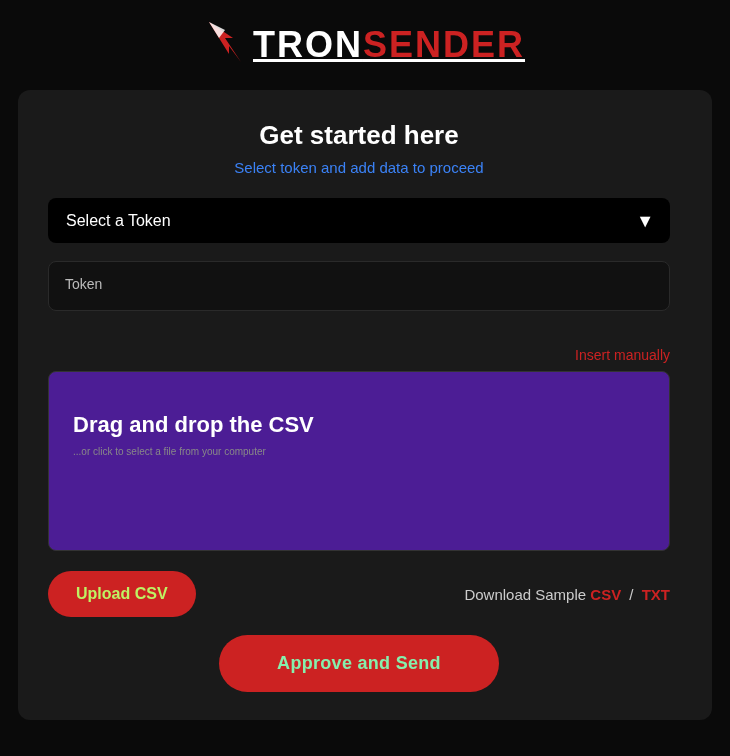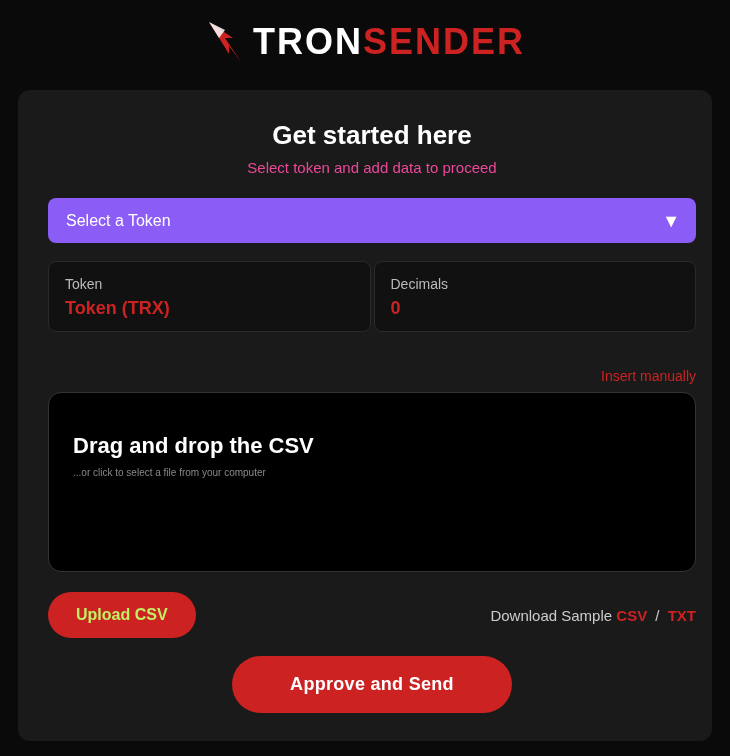--- a/index.html
+++ b/index.html
@@ -21,22 +21,23 @@
     .header {
       display: flex;
       justify-content: center;
       align-items: center;
       padding: 18px 0 16px 0;
       background-color: #0a0a0a;
     }
 
     .logo-container {
       display: flex;
-      align-items: center;
+      align-items: flex-end;
       gap: 0;
+      text-decoration: underline;
     }
 
     .logo-icon {
       width: 48px;
       height: 48px;
     }
 
     .logo-text {
       font-size: 36px;
       font-weight: 900;
@@ -49,47 +50,47 @@
 
     .logo-sender {
       color: #cc2222;
     }
 
     
     .main-card {
       margin: 8px 18px;
       background-color: #1a1a1a;
       border-radius: 12px;
-      padding: 30px 16px 28px 30px;
+      padding: 30px 42px 28px 30px;
     }
 
     .card-title {
       text-align: center;
       font-size: 26px;
       font-weight: 700;
       color: #ffffff;
       margin-bottom: 8px;
     }
 
     .card-subtitle {
       text-align: center;
       font-size: 15px;
-      color: #ec4899;
+      color: #3b82f6;
       margin-bottom: 22px;
     }
 
     
     .token-select-wrapper {
       position: relative;
       margin-bottom: 18px;
     }
 
     .token-select {
       width: 100%;
-      background-color: #8b5cf6;
+      background-color: #000000;
       color: #ffffff;
       border: none;
       border-radius: 8px;
       padding: 14px 18px;
       font-size: 16px;
       font-weight: 500;
       appearance: none;
       cursor: pointer;
       outline: none;
     }
@@ -148,22 +149,22 @@
     .insert-manually-link {
       color: #cc2222;
       font-size: 14px;
       cursor: pointer;
       text-decoration: none;
     }
 
     
     .drop-zone {
       border: 1.5px solid #333333;
-      border-radius: 13px;
-      background-color: #000000;
+      border-radius: 8px;
+      background-color: #4c1d95;
       padding: 40px 24px 60px 24px;
       cursor: pointer;
       margin-bottom: 20px;
       min-height: 180px;
     }
 
     .drop-title {
       font-size: 22px;
       font-weight: 600;
       color: #ffffff;
@@ -214,21 +215,21 @@
 
     
     .approve-row {
       display: flex;
       justify-content: center;
       margin-top: 4px;
     }
 
     .approve-btn {
       background-color: #cc2222;
-      color: #ffffff;
+      color: #86efac;
       border: none;
       border-radius: 32px;
       padding: 18px 58px;
       font-size: 18px;
       font-weight: 700;
       cursor: pointer;
       outline: none;
       letter-spacing: 0.3px;
     }
   </style>
@@ -254,25 +255,20 @@
   <p class="card-subtitle">Select token and add data to proceed</p>
 
   <div class="token-select-wrapper">
     <select class="token-select"><option value="Select a Token">Select a Token</option><option value="TRX">TRX</option><option value="USDT">USDT</option><option value="USDC">USDC</option><option value="BTT">BTT</option></select>
     <span class="select-chevron">▼</span>
   </div>
 
   <div class="token-info-row">
     <div class="info-box">
       <div class="info-label">Token</div>
-      <div class="info-value">Token (TRX)</div>
-    </div>
-    <div class="info-box">
-      <div class="info-label">Decimals</div>
-      <div class="info-value">0</div>
     </div>
   </div>
 
   <div class="insert-manually-row">
     <a class="insert-manually-link">Insert manually</a>
   </div>
 
   <div class="drop-zone">
     <div class="drop-title">Drag and drop the CSV</div>
     <div class="drop-subtitle">...or click to select a file from your computer</div>

